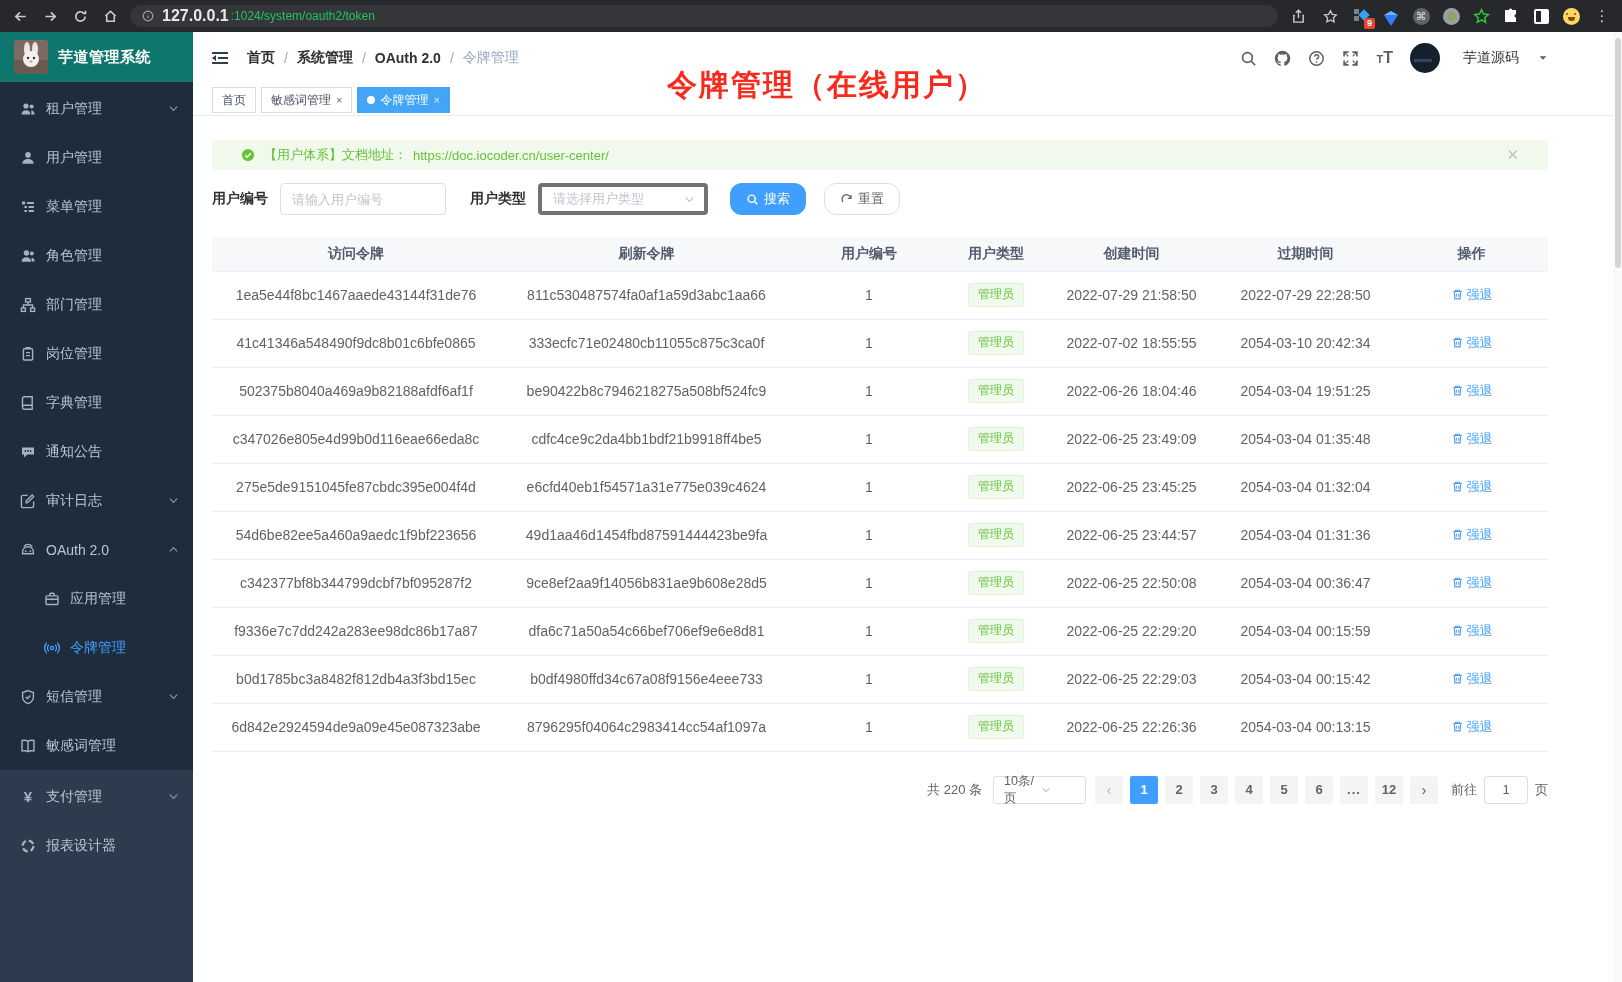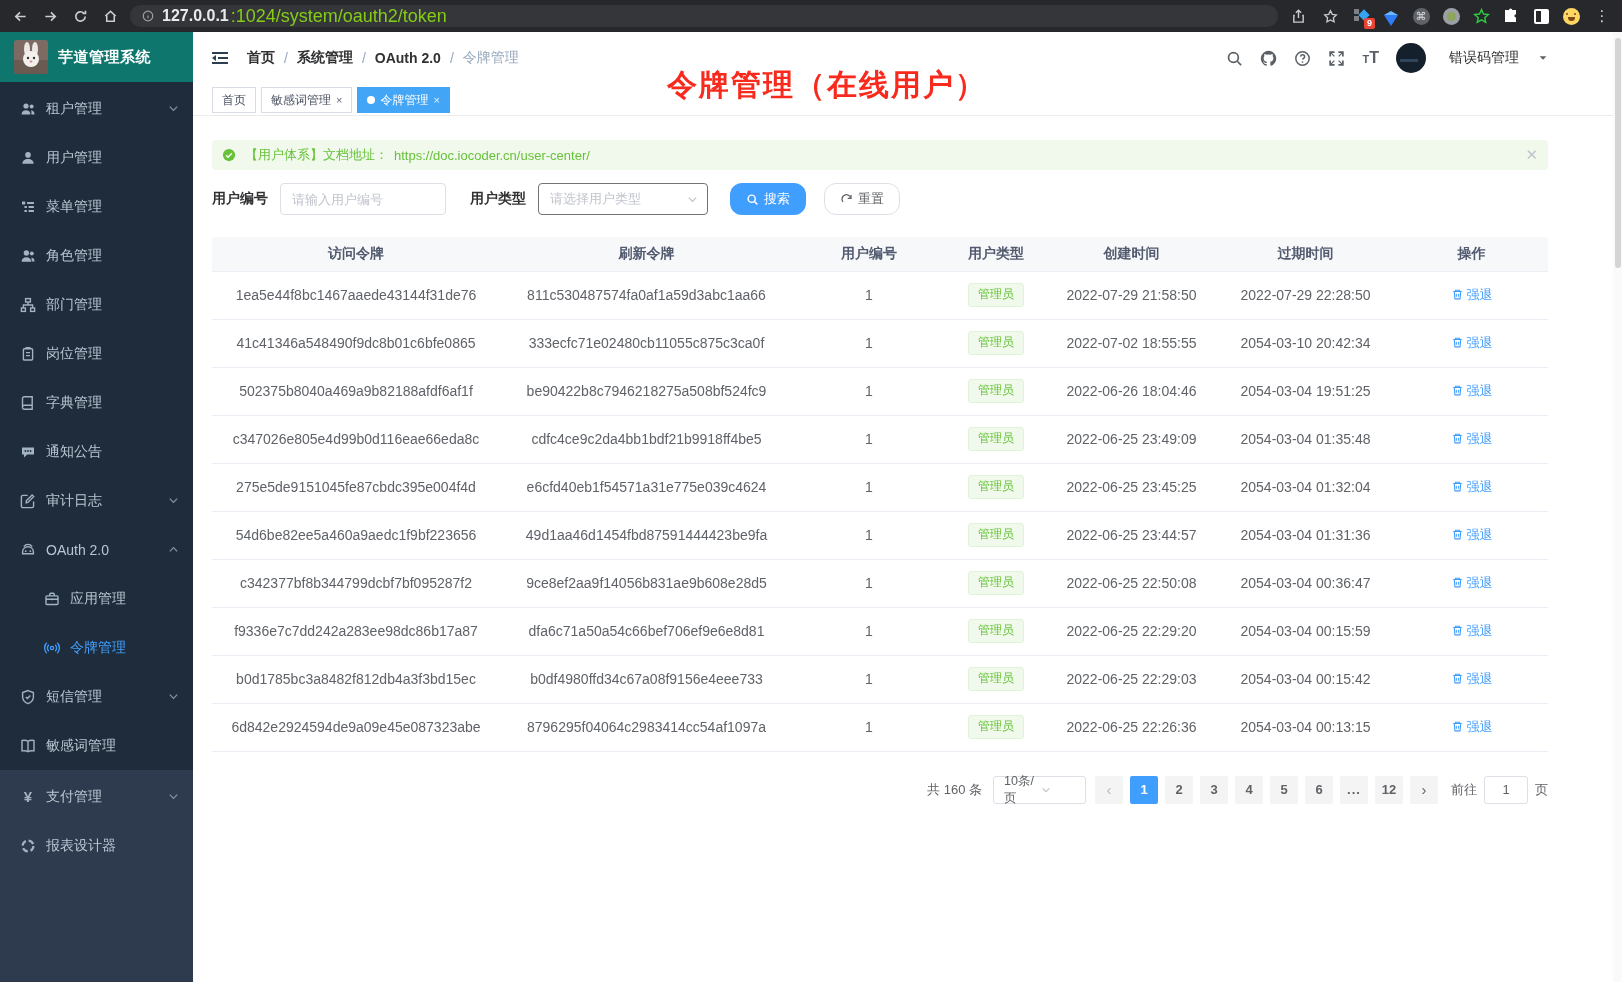--- a/index.html
+++ b/index.html
@@ -4,21 +4,21 @@
 <style>
   * { margin:0; padding:0; box-sizing:border-box; }
   html,body { width:1622px; height:982px; overflow:hidden; font-family:"Liberation Sans","DejaVu Sans",sans-serif; background:#fff; }
 
   
   .browser-bar { height:32px; background:#27282b; display:flex; align-items:center; padding:0 10px; gap:10px; }
   .bnav { width:20px; height:20px; display:flex; align-items:center; justify-content:center; color:#c9ccd0; flex:none; }
   .bnav svg { width:15px; height:15px; }
   .url-pill { flex:1; height:22px; background:#35363a; border-radius:12px; display:flex; align-items:center; padding:0 12px; gap:8px; color:#9aa0a6; min-width:0; }
   .url-pill .host { color:#e8eaed; font-weight:700; font-size:16px; }
-  .url-pill .path { color:#84cc16; font-size:18px; }
+  .url-pill .path { color:#22c55e; font-size:12px; }
   .url-pill svg { width:12px; height:12px; flex:none; }
   .bright { display:flex; align-items:center; gap:12px; flex:none; }
   .ext { position:relative; width:18px; height:18px; display:flex; align-items:center; justify-content:center; }
   .ext-badge { position:absolute; right:-5px; bottom:-4px; background:#e94335; color:#fff; font-size:9px; line-height:11px; padding:0 3px; border-radius:2px; font-weight:700; }
   .gem { width:0;height:0;border-left:7px solid transparent;border-right:7px solid transparent;border-top:11px solid #2f7df6; position:relative; }
   .gem:before{content:"";position:absolute;left:-7px;top:-15px;border-left:7px solid transparent;border-right:7px solid transparent;border-bottom:4px solid #6ab7ff;}
   .cmd-circle { width:17px;height:17px;border-radius:50%;background:#5f6368;color:#dadce0;font-size:11px;display:flex;align-items:center;justify-content:center; }
   .dot-circle { width:17px;height:17px;border-radius:50%;background:#9aa0a6;display:flex;align-items:center;justify-content:center; }
   .dot-circle i { width:9px;height:9px;border-radius:50%;background:#8da65c;display:block; }
   .panel-sq { width:15px;height:15px;border:2px solid #fff;border-radius:2px;position:relative; }
@@ -70,30 +70,30 @@
   .tabbar { padding:3px 74px 0 19px; height:32px; border-bottom:1px solid #ececec; display:flex; align-items:flex-start; gap:5px; }
   .tab { height:26px; display:inline-flex; align-items:center; padding:0 9px; border:1px solid #d8dce5; background:#fff; color:#495060; font-size:12px; cursor:pointer; gap:5px; }
   .tab .dot { width:8px; height:8px; border-radius:50%; background:#fff; display:none; }
   .tab.active { background:#42a5f5; border-color:#42a5f5; color:#fff; }
   .tab.active .dot { display:block; }
   .tab .x { font-size:11px; line-height:1; opacity:.85; cursor:pointer; }
 
   .overlay-note { position:absolute; left:474px; top:33px; color:#f82a1d; font-size:30px; font-weight:700; letter-spacing:2px; pointer-events:none; white-space:nowrap; z-index:5; }
 
   .content { padding:24px 74px 0 19px; flex:1; display:flex; flex-direction:column; min-height:0; }
-  .alert { height:30px; background:#f0f9eb; border-radius:4px; display:flex; align-items:center; padding:0 10px; gap:9px; color:#67c23a; font-size:13px; flex:none; }
+  .alert { height:30px; background:#f0f9eb; border-radius:4px; display:flex; align-items:center; padding:0 29px; gap:9px; color:#67c23a; font-size:13px; flex:none; }
   .alert svg { width:14px; height:14px; flex:none; }
   .alert .alink { color:#67c23a; text-decoration:none; cursor:pointer; }
   .alert .close { margin-left:auto; color:#c0c4cc; font-size:15px; cursor:pointer; }
 
   .filters { margin-top:13px; display:flex; align-items:center; gap:10px; flex:none; }
   .f-label { font-size:14px; font-weight:700; color:#303133; margin-right:2px; }
   .f-input { width:166px; height:32px; border:1px solid #dcdfe6; border-radius:4px; padding:0 11px; font-size:13px; color:#606266; font-family:inherit; }
   .f-input::placeholder { color:#c0c4cc; }
-  .fake-select { width:170px; height:32px; border:1px solid #737373; border-radius:4px; display:flex; align-items:center; padding:0 9px 0 11px; background:#fff; cursor:pointer; }
+  .fake-select { width:170px; height:32px; border:4px solid #737373; border-radius:4px; display:flex; align-items:center; padding:0 9px 0 11px; background:#fff; cursor:pointer; }
   .fake-select .ph { flex:1; font-size:13px; color:#c0c4cc; }
   .fake-select .chev { color:#c0c4cc; display:flex; }
   .fake-select .chev svg { width:11px; height:11px; }
   .btn { height:32px; border-radius:12px; display:inline-flex; align-items:center; justify-content:center; gap:5px; font-size:13px; padding:0 15px; cursor:pointer; border:1px solid transparent; margin-left:4px; }
   .btn svg { width:13px; height:13px; }
   .btn-primary { background:#409eff; color:#fff; }
   .btn-plain { background:#fff; border-color:#dcdfe6; color:#606266; }
 
   table.grid { width:100%; border-collapse:collapse; table-layout:fixed; margin-top:22px; }
   .grid th { background:#f7f8fa; color:#515a6e; font-size:14px; font-weight:700; height:34px; text-align:center; border-bottom:1px solid #ebeef5; }
@@ -454,21 +454,21 @@
         <span class="tool-btn">
             <svg viewBox="0 0 16 16" fill="none" stroke="currentColor" stroke-width="1.6">
               <path d="M6.2 2H2v4.2M9.8 2H14v4.2M6.2 14H2V9.8M9.8 14H14V9.8"></path>
               <path d="M2.5 2.5L6 6M13.5 2.5L10 6M2.5 13.5L6 10M13.5 13.5L10 10" stroke-width="1.2"></path>
             </svg>
           </span>
         <span class="fontsize"><span class="small-t">T</span>T</span>
         <span class="avatar">
             <i></i>
           </span>
-        <span class="user-name">错误码管理</span>
+        <span class="user-name">芋道源码</span>
         <span class="caret">
             <svg viewBox="0 0 12 12" fill="currentColor">
               <path d="M2 4l4 4 4-4z"></path>
             </svg>
           </span>
       </div>
     </div>
 
     <div class="tabbar" id="tabbar">
         <div class="tab">
@@ -703,21 +703,21 @@
                       <path d="M2.6 4.3h10.8M5.6 4.1V2.8h4.8v1.3M4.1 4.6l.7 8.8h6.4l.7-8.8M6.6 7v3.8M9.4 7v3.8"></path>
                     </svg>
                   </span>
                   <span>强退</span>
                 </span></td>
             </tr>
           </tbody>
       </table>
 
       <div class="pagination">
-        <span class="pg-total">共 160 条</span>
+        <span class="pg-total">共 220 条</span>
         <div class="pg-size">
           <span>10条/页</span>
           <span class="chev">
               <svg viewBox="0 0 12 12" fill="none" stroke="currentColor" stroke-width="1.4">
                 <path d="M2 4l4 4 4-4"></path>
               </svg>
             </span>
         </div>
         <div class="pager" id="pager">
             <span class="pg arrow disabled">‹</span>

